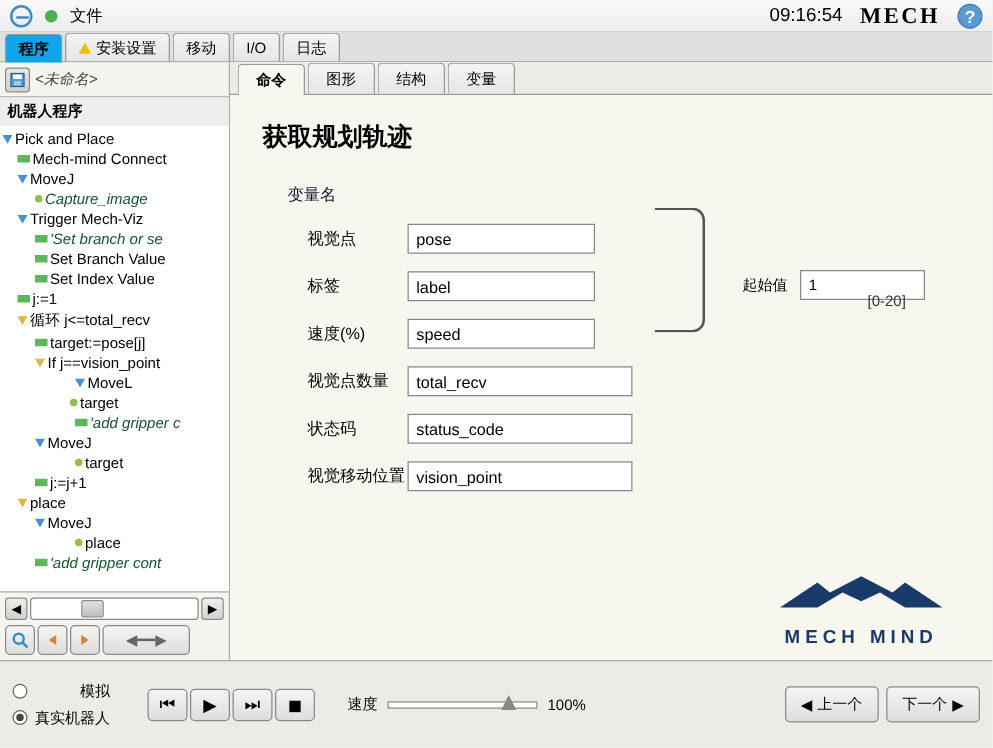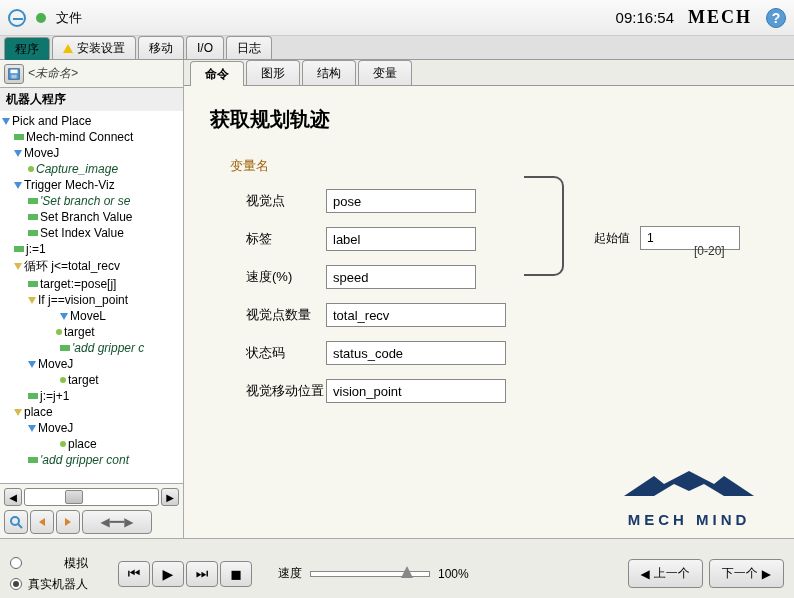--- a/index.html
+++ b/index.html
@@ -1,30 +1,30 @@
 <!DOCTYPE html>
 <html><head>
 <meta charset="utf-8">
 <style>
 * { box-sizing: border-box; margin: 0; padding: 0; font-family: "Microsoft YaHei", Arial, sans-serif; font-size: 12px; }
 body { background: #f0f0f0; width: 794px; height: 598px; overflow: hidden; position: relative; }
 
-.titlebar { height: 36px; background: linear-gradient(#fafafa, #ececec); border-bottom: 1px solid #ccc; display: flex; align-items: center; padding: 0 8px; gap: 10px; }
+.titlebar { height: 26px; background: linear-gradient(#fafafa, #ececec); border-bottom: 1px solid #ccc; display: flex; align-items: center; padding: 0 8px; gap: 10px; }
 .ur-logo { width: 18px; height: 18px; border: 2px solid #3a8ec8; border-radius: 50%; position: relative; }
 .ur-logo::after { content: ""; position: absolute; width: 10px; height: 2px; background: #3a8ec8; top: 7px; left: 3px; }
 .green-dot { width: 10px; height: 10px; background: #4caf50; border-radius: 50%; }
 .titlebar-title { font-size: 13px; }
 .titlebar-right { margin-left: auto; display: flex; align-items: center; gap: 14px; }
 .clock { font-size: 15px; }
 .cccc { font-family: serif; font-weight: bold; font-size: 18px; letter-spacing: 2px; color: #000; }
 .help-icon { width: 20px; height: 20px; border-radius: 50%; background: #5a9bd4; color: #fff; display: flex; align-items: center; justify-content: center; font-weight: bold; font-size: 14px; border: 1px solid #3a7ab4; }
 
 .main-tabs { height: 24px; display: flex; background: #e0e0e0; border-bottom: 1px solid #999; padding-left: 4px; }
 .main-tab { padding: 4px 10px; background: linear-gradient(#f5f5f5, #e5e5e5); border: 1px solid #999; border-bottom: none; border-radius: 4px 4px 0 0; margin-right: 2px; cursor: pointer; display: flex; align-items: center; gap: 4px; }
-.main-tab.active { background: #0f766e; position: relative; top: 1px; font-weight: normal; }
+.main-tab.active { background: #0ea5e9; position: relative; top: 1px; font-weight: bold; }
 .warn-icon { width: 0; height: 0; border-left: 5px solid transparent; border-right: 5px solid transparent; border-bottom: 9px solid #f0c000; position: relative; }
 
 .workspace { display: flex; height: 478px; background: #f7f7f0; }
 .left-panel { width: 184px; border-right: 1px solid #aaa; display: flex; flex-direction: column; background: #f5f5f0; }
 .left-header { height: 28px; display: flex; align-items: center; padding: 0 4px; gap: 4px; border-bottom: 1px solid #aaa; }
 .save-icon { width: 20px; height: 20px; background: linear-gradient(#e8e8e8,#d0d0d0); border: 1px solid #888; border-radius: 3px; display: flex; align-items: center; justify-content: center; }
 .save-icon svg { width: 14px; height: 14px; }
 .file-name { font-style: italic; color: #444; }
 
 .tree-title { padding: 3px 6px; font-weight: bold; background: #eee; }
@@ -50,21 +50,21 @@
 .tool-btn { width: 24px; height: 24px; background: linear-gradient(#f5f5f5,#ddd); border: 1px solid #888; border-radius: 4px; display: flex; align-items: center; justify-content: center; }
 .slider-btn { width: 70px; height: 24px; background: linear-gradient(#f5f5f5,#ddd); border: 1px solid #888; border-radius: 4px; display: flex; align-items: center; justify-content: center; gap: 4px; color: #666; }
 
 .right-panel { flex: 1; display: flex; flex-direction: column; background: #f7f7f0; }
 .sub-tabs { height: 26px; display: flex; padding-left: 6px; border-bottom: 1px solid #999; background: #ecece6; }
 .sub-tab { padding: 4px 14px; background: linear-gradient(#f5f5f5,#e5e5e5); border: 1px solid #999; border-bottom: none; border-radius: 4px 4px 0 0; margin-right: 2px; cursor: pointer; }
 .sub-tab.active { background: #f7f7f0; font-weight: bold; position: relative; top: 1px; }
 
 .content { flex: 1; padding: 20px 26px; position: relative; }
 .content h2 { font-size: 20px; font-weight: bold; margin-bottom: 24px; }
-.section-label { font-size: 13px; color: #a16207; margin-bottom: 14px; margin-left: 20px; }
+.section-label { font-size: 13px; color: #0f172a; margin-bottom: 14px; margin-left: 20px; }
 .form-row { display: flex; align-items: center; margin-bottom: 14px; margin-left: 36px; }
 .form-label { width: 80px; font-size: 13px; }
 .form-input { width: 150px; height: 24px; border: 1px solid #888; padding: 2px 6px; background: #fff; font-size: 13px; }
 .form-input.wide { width: 180px; }
 
 .bracket { position: absolute; left: 340px; top: 90px; width: 40px; height: 100px; border-right: 2px solid #555; border-top: 2px solid #555; border-bottom: 2px solid #555; border-radius: 0 10px 10px 0; }
 .start-group { position: absolute; left: 410px; top: 140px; display: flex; align-items: center; gap: 10px; }
 .start-input { width: 100px; height: 24px; border: 1px solid #888; padding: 2px 6px; background: #fff; }
 .range-hint { position: absolute; left: 510px; top: 158px; font-size: 12px; color: #333; }
 

